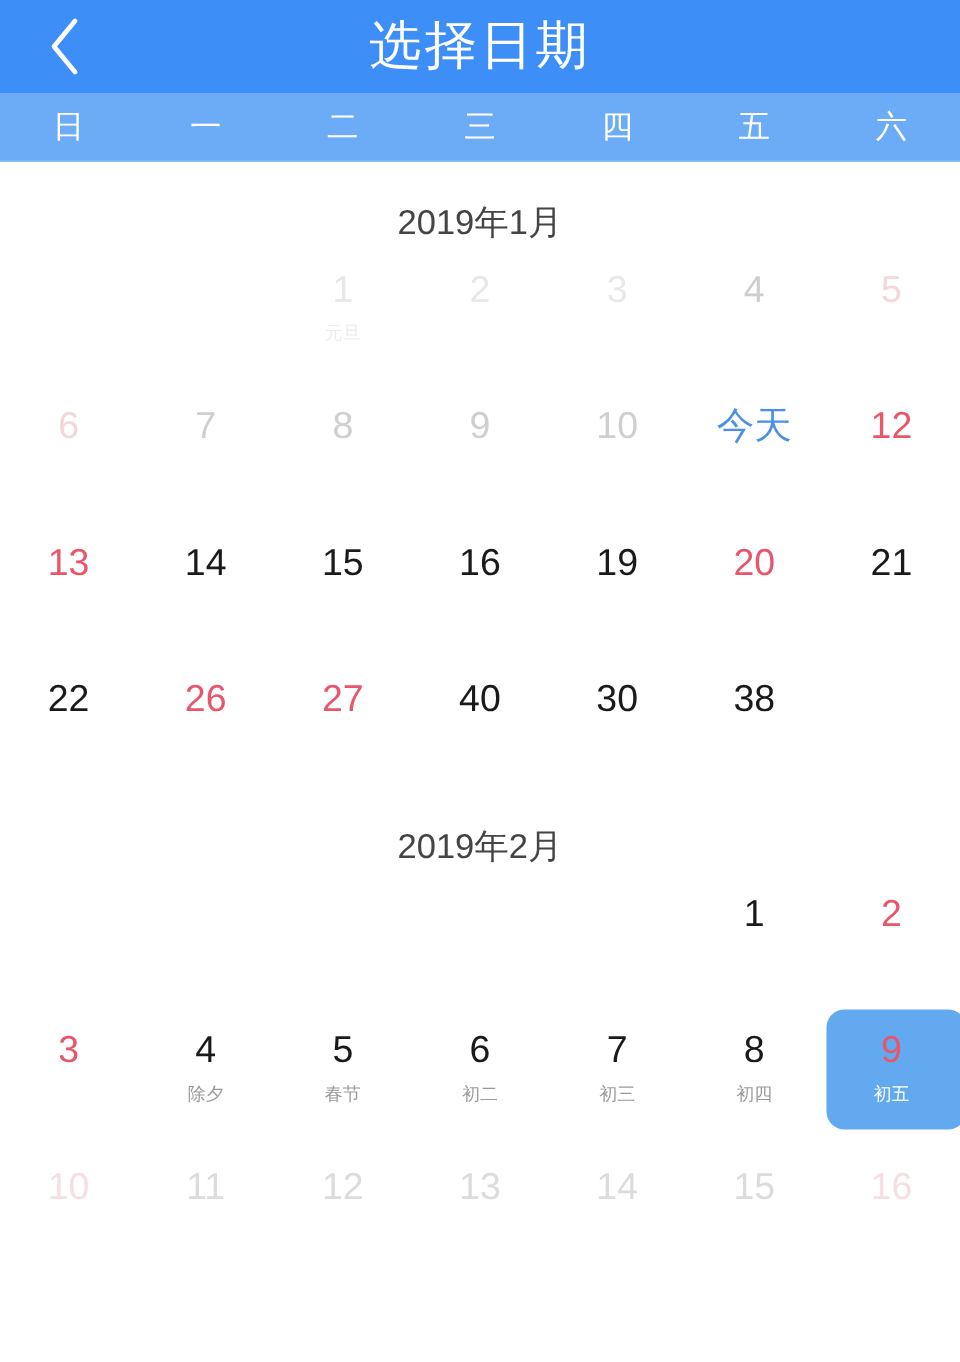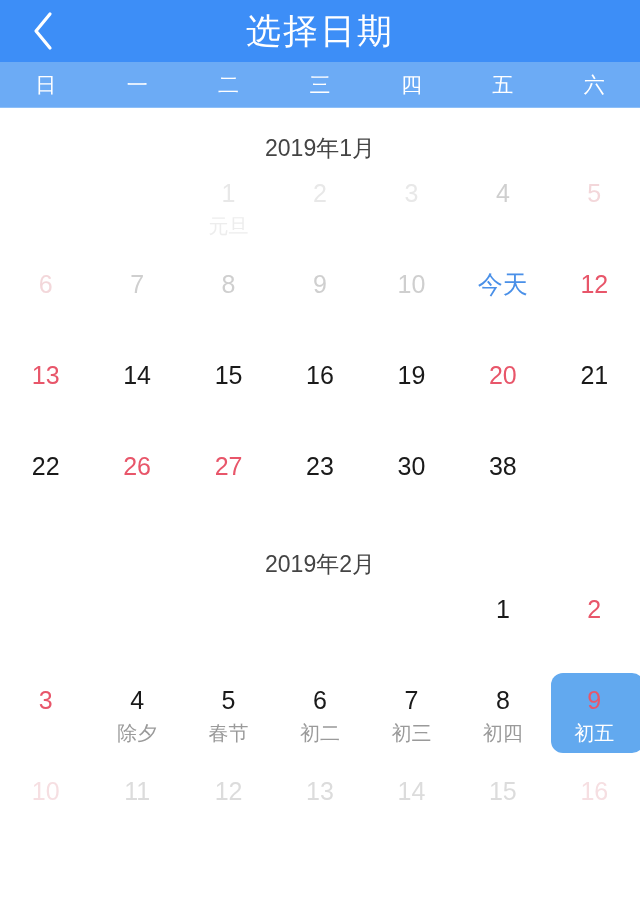--- a/index.html
+++ b/index.html
@@ -106,21 +106,21 @@
     box-sizing: border-box;
   }
   .cell .num {
     font-size: 25px;
     line-height: 1;
     color: #1a1a1a;
     z-index: 2;
   }
   .cell .lunar {
     margin-top: 10px;
-    font-size: 20px;
+    font-size: 12px;
     line-height: 1;
     color: #9a9a9a;
     z-index: 2;
   }
 
   
   .cell.selected .pill {
     position: absolute;
     left: 2px;
     right: -4px;
@@ -252,21 +252,21 @@
         <div class="cell">
           <div class="num">22</div>
         </div>
         <div class="cell weekend">
           <div class="num">26</div>
         </div>
         <div class="cell weekend">
           <div class="num">27</div>
         </div>
         <div class="cell">
-          <div class="num">23</div>
+          <div class="num">40</div>
         </div>
         <div class="cell">
           <div class="num">30</div>
         </div>
         <div class="cell">
           <div class="num">38</div>
         </div>
       </div>
       <div class="month-title">2019年2月</div>
       <div class="month-grid">

